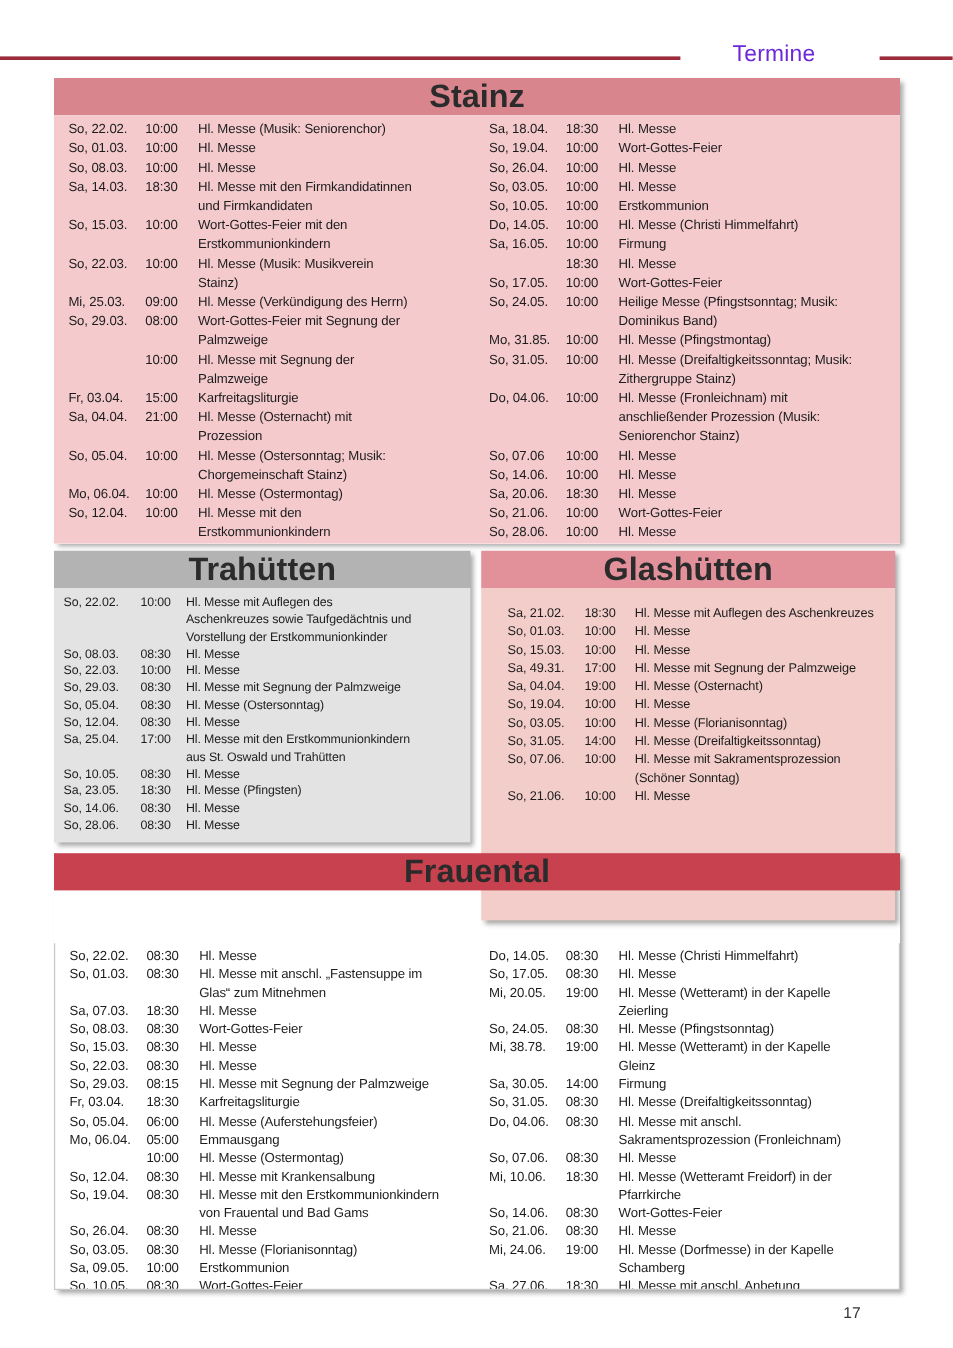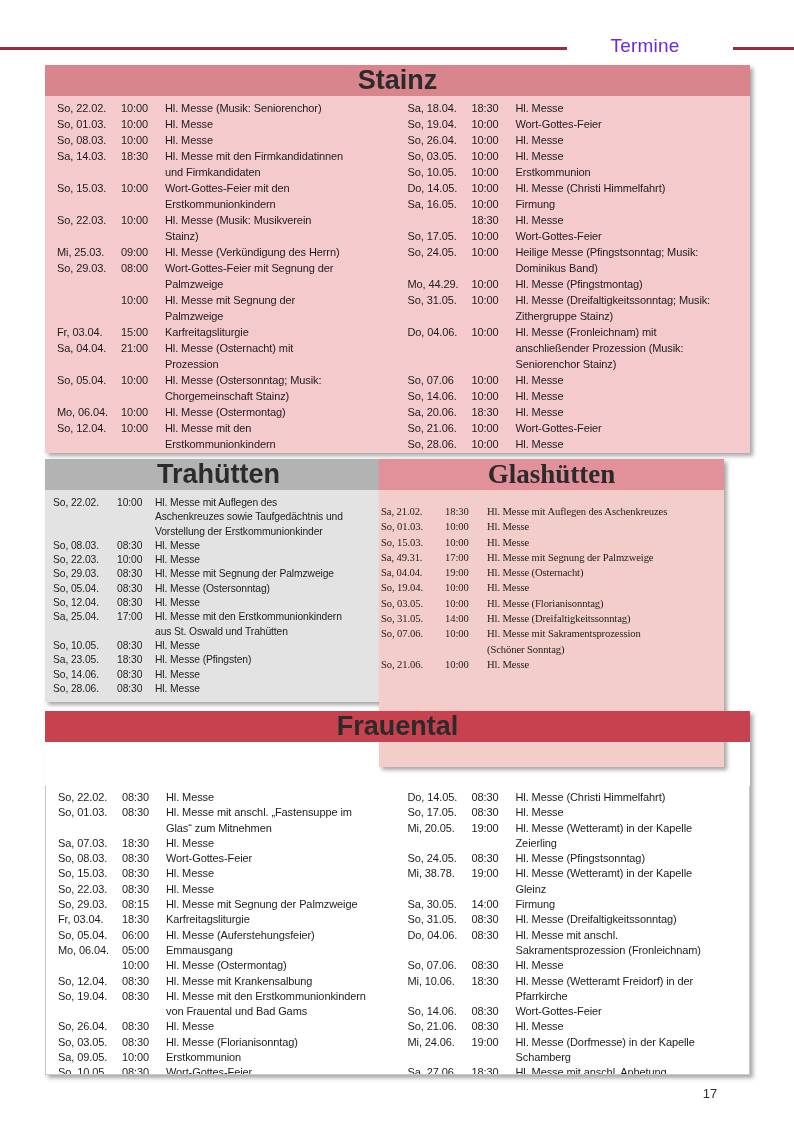--- a/index.html
+++ b/index.html
@@ -15,42 +15,42 @@
   .rule-right { top:47px; left:733px; width:61px; }
   .page-title {
     position:absolute; top:35px; left:585px; width:120px; text-align:center;
     font-size:19px; color:#6d28d9; letter-spacing:0.2px;
   }
   
   .sec { position:absolute; display:flex; flex-direction:column;
          box-shadow:3px 3px 4px rgba(60,60,60,0.45); }
   #sec-stainz      { left:45px;  top:65px;  width:705px; height:388px; }
   #sec-trahuetten  { left:45px;  top:459px; width:347px; height:243px; }
-  #sec-glashuetten { left:379px; top:459px; width:345px; height:308px;font-family:Liberation Serif, serif; }
+  #sec-glashuetten { left:401px; top:459px; width:345px; height:308px; }
   #sec-frauental   { left:45px;  top:711px; width:705px; height:364px;gap:44px; }
 
   .sec-header { height:31px; flex:0 0 31px; display:flex; align-items:center; justify-content:center;text-align:center; }
   .sec-title  { font-size:27px; font-weight:bold; color:var(--header-text,#2b2b2b); line-height:1; }
   .sec-body   { flex:1 1 auto; display:flex; overflow:hidden; }
 
   #sec-stainz .sec-header      { background:var(--stainz-header,#d9858e); }
   #sec-stainz .sec-body        { background:var(--stainz-body,#f4cacd); }
   #sec-trahuetten .sec-header  { background:var(--trahuetten-header,#b3b3b3); }
   #sec-trahuetten .sec-body    { background:var(--trahuetten-body,#e3e3e3); }
   #sec-glashuetten .sec-header { background:var(--glashuetten-header,#e2909a); }
   #sec-glashuetten .sec-body   { background:var(--glashuetten-body,#f2cdc9); }
   #sec-frauental .sec-header   { background:var(--frauental-header,#c7414f); }
   #sec-frauental .sec-body     { background:var(--frauental-body,#ffffff);
                                  border:1px solid #c9c9c9; border-top:none; }
 
   .col { box-sizing:border-box; padding:4px 6px 0 12px; }
   #sec-stainz .col, #sec-frauental .col { width:50%; }
   #sec-trahuetten .col, #sec-glashuetten .col { width:100%; }
   .col.col-r { padding-left:10px; }
-  #sec-glashuetten .col { padding-top:14px; padding-left:2px; }
+  #sec-glashuetten .col { padding-top:14px; padding-left:22px; }
   #sec-trahuetten .col  { padding-top:6px; padding-left:8px; }
 
   .row { display:grid; grid-template-columns:var(--dw,64px) var(--tw,44px) 1fr; }
   .row span { display:block; }
   .c-event { white-space:pre-line; }
   #sec-stainz .row, #sec-frauental .row { font-size:11px; letter-spacing:-0.1px; }
   #sec-stainz .row    { line-height:16px; }
   #sec-frauental .row { line-height:15.3px; }
   #sec-trahuetten .row  { font-size:10.3px; line-height:14.3px; letter-spacing:-0.1px; --tw:38px; }
   #sec-glashuetten .row { font-size:10.6px; line-height:15.3px; letter-spacing:-0.1px; --tw:42px; }
@@ -196,21 +196,21 @@
           <span class="c-time">10:00</span>
           <span class="c-event">Wort-Gottes-Feier</span>
         </div>
         <div class="row">
           <span class="c-date">So, 24.05.</span>
           <span class="c-time">10:00</span>
           <span class="c-event">Heilige Messe (Pfingstsonntag; Musik:
 Dominikus Band)</span>
         </div>
         <div class="row">
-          <span class="c-date">Mo, 44.29.</span>
+          <span class="c-date">Mo, 31.85.</span>
           <span class="c-time">10:00</span>
           <span class="c-event">Hl. Messe (Pfingstmontag)</span>
         </div>
         <div class="row">
           <span class="c-date">So, 31.05.</span>
           <span class="c-time">10:00</span>
           <span class="c-event">Hl. Messe (Dreifaltigkeitssonntag; Musik:
 Zithergruppe Stainz)</span>
         </div>
         <div class="row">

